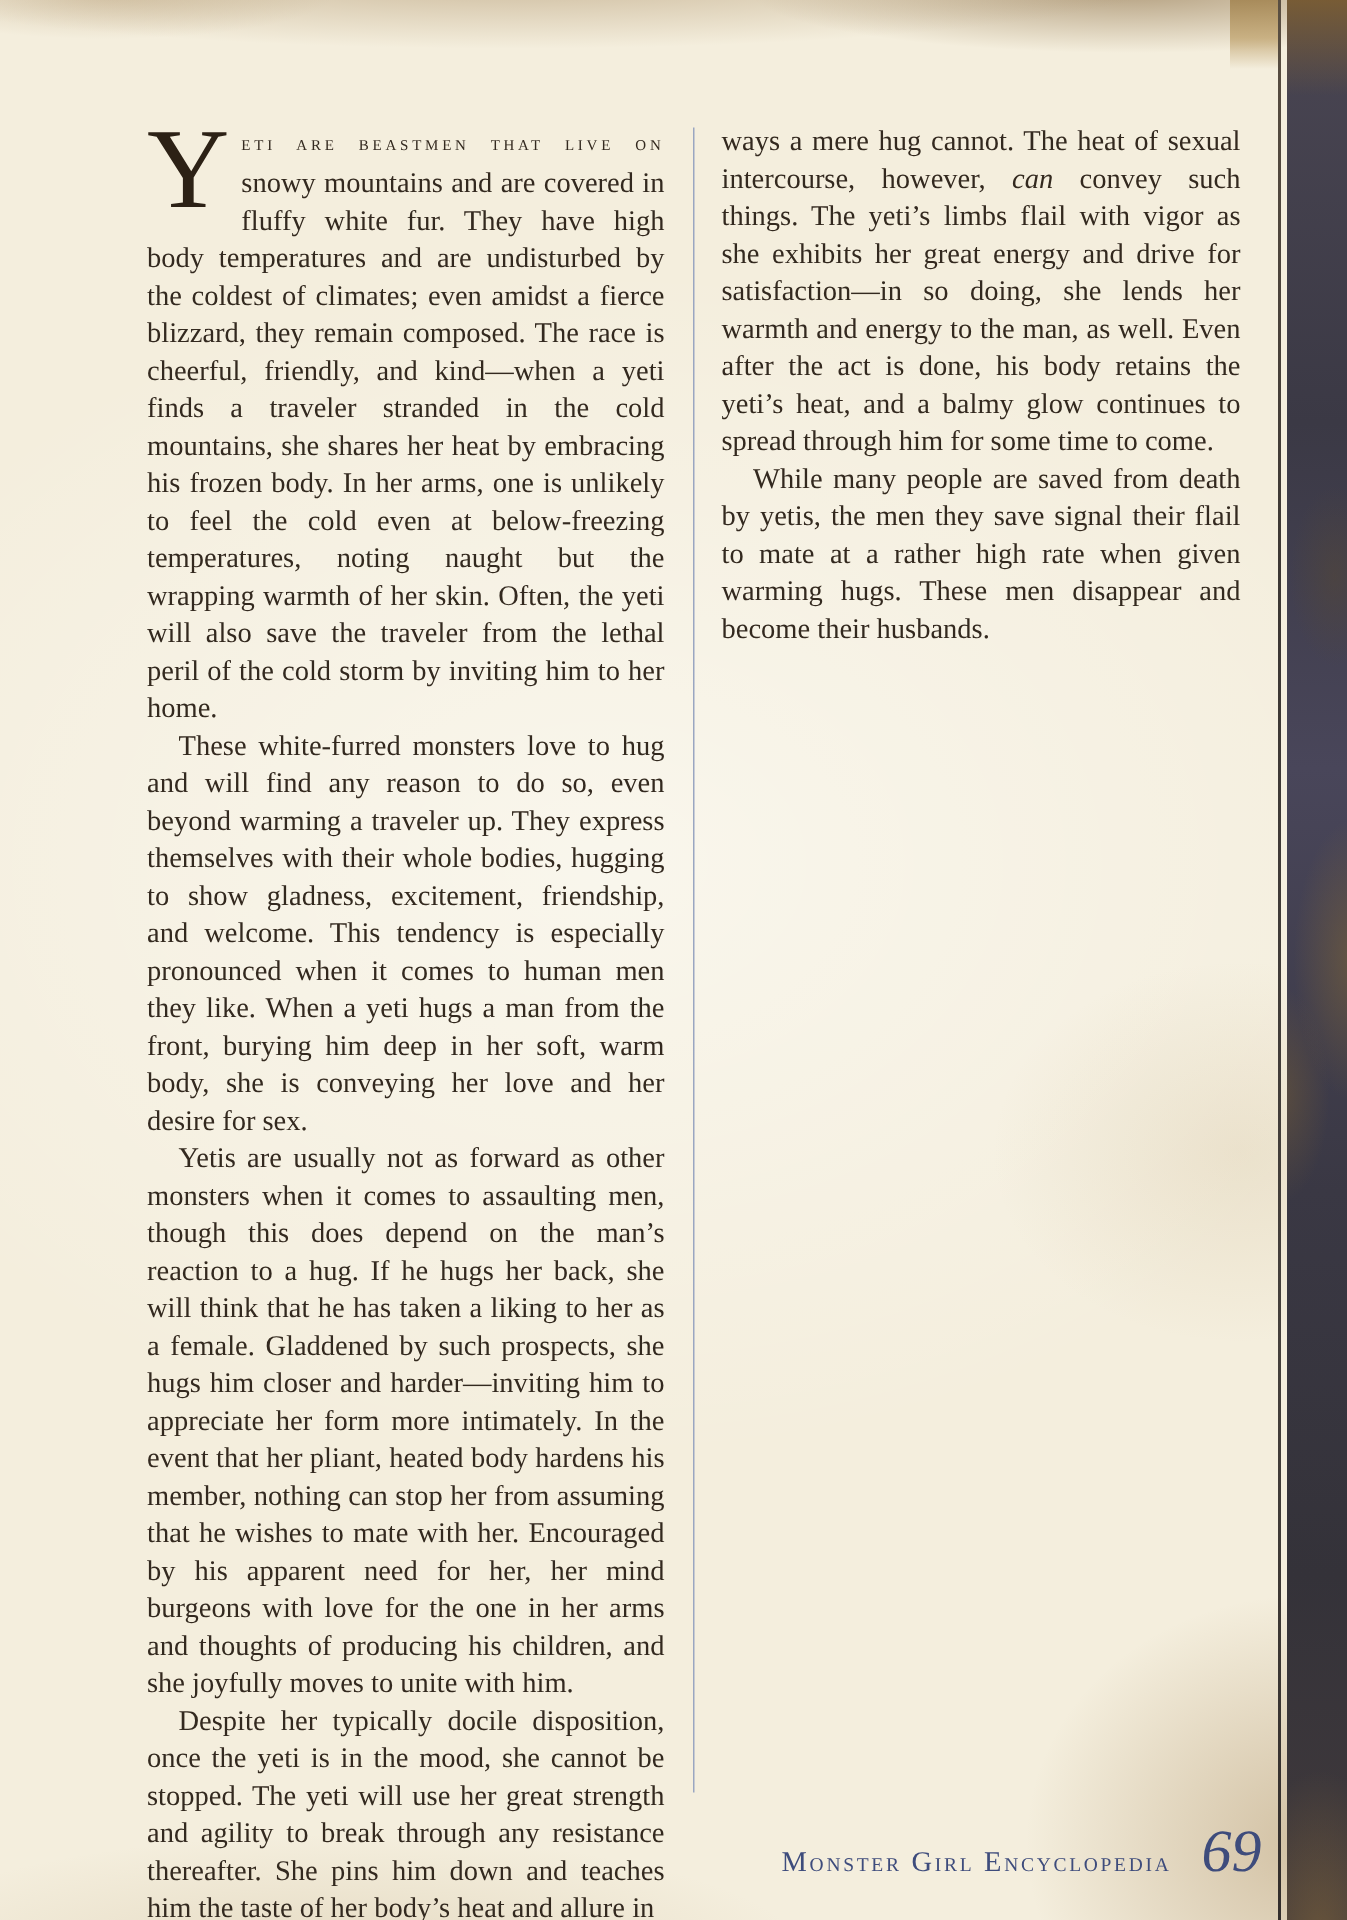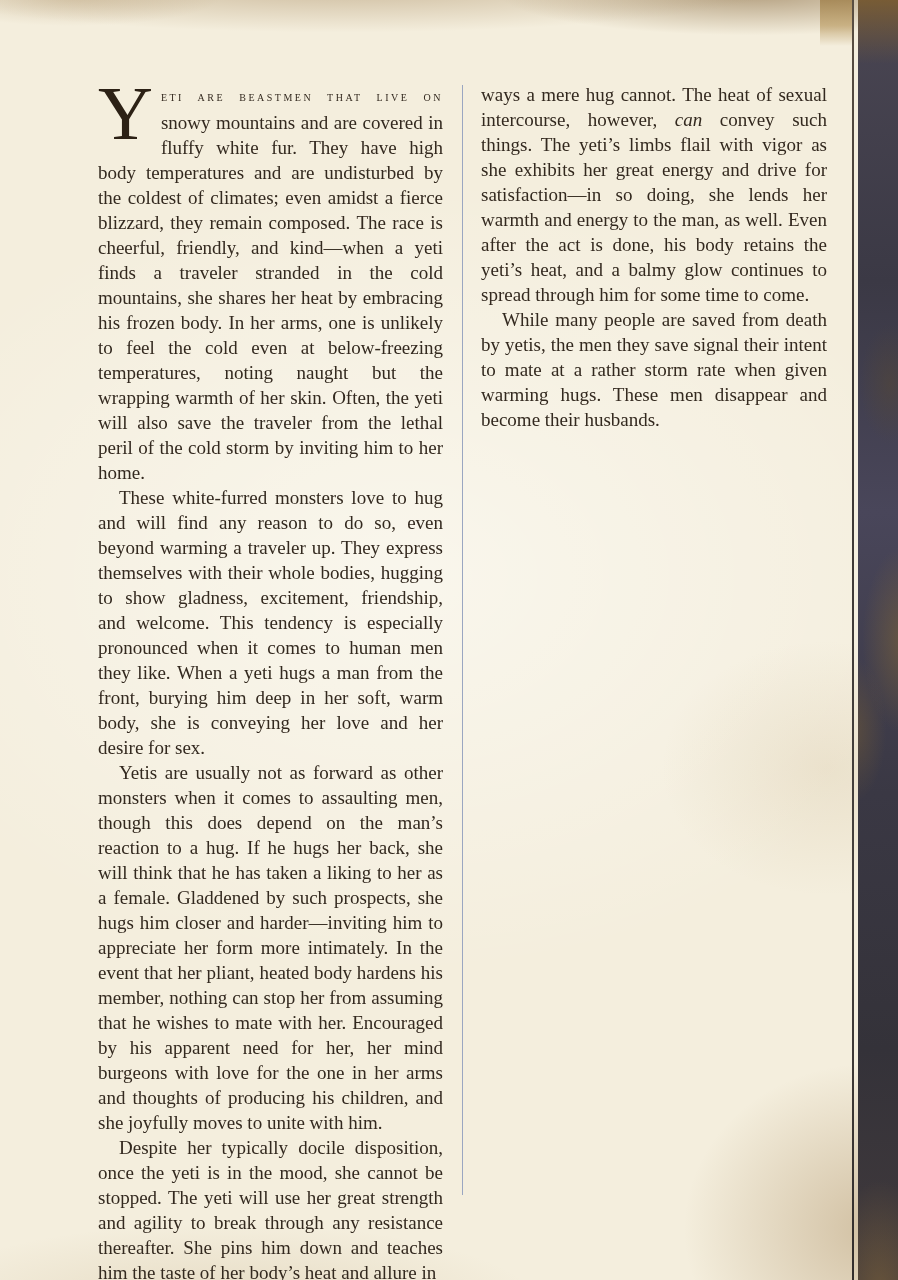--- a/index.html
+++ b/index.html
@@ -101,23 +101,27 @@
       <p><span class="dropcap">Y</span><span class="lead-caps">ETI ARE BEASTMEN THAT LIVE ON</span><span> snowy mountains and are covered in fluffy white fur. They have high body temperatures and are undisturbed by the coldest of climates; even amidst a fierce blizzard, they remain composed. The race is cheerful, friendly, and kind—when a yeti finds a traveler stranded in the cold mountains, she shares her heat by embracing his frozen body. In her arms, one is unlikely to feel the cold even at below-freezing temperatures, noting naught but the wrapping warmth of her skin. Often, the yeti will also save the traveler from the lethal peril of the cold storm by inviting him to her home.</span></p>
       <p class="indent">These white-furred monsters love to hug and will find any reason to do so, even beyond warming a traveler up. They express themselves with their whole bodies, hugging to show gladness, excitement, friendship, and welcome. This tendency is especially pronounced when it comes to human men they like. When a yeti hugs a man from the front, burying him deep in her soft, warm body, she is conveying her love and her desire for sex.</p>
       <p class="indent">Yetis are usually not as forward as other monsters when it comes to assaulting men, though this does depend on the man’s reaction to a hug. If he hugs her back, she will think that he has taken a liking to her as a female. Gladdened by such prospects, she hugs him closer and harder—inviting him to appreciate her form more intimately. In the event that her pliant, heated body hardens his member, nothing can stop her from assuming that he wishes to mate with her. Encouraged by his apparent need for her, her mind burgeons with love for the one in her arms and thoughts of producing his children, and she joyfully moves to unite with him.</p>
       <p class="indent">Despite her typically docile disposition, once the yeti is in the mood, she cannot be stopped. The yeti will use her great strength and agility to break through any resistance thereafter. She pins him down and teaches him the taste of her body’s heat and allure in</p>
     </div>
 
     <div class="col-divider"></div>
 
     <div class="col-right">
       <p><span>ways a mere hug cannot. The heat of sexual intercourse, however, </span><em class="inline-italic">can</em><span> convey such things. The yeti’s limbs flail with vigor as she exhibits her great energy and drive for satisfaction—in so doing, she lends her warmth and energy to the man, as well. Even after the act is done, his body retains the yeti’s heat, and a balmy glow continues to spread through him for some time to come.</span></p>
-      <p class="indent">While many people are saved from death by yetis, the men they save signal their intent to mate at a rather storm rate when given warming hugs. These men disappear and become their husbands.</p>
+      <p class="indent">While many people are saved from death by yetis, the men they save signal their flail to mate at a rather high rate when given warming hugs. These men disappear and become their husbands.</p>
     </div>
 
   </div>
 
+  <div class="footer">
+    <span class="footer-title">Monster Girl Encyclopedia</span>
+    <span class="footer-page">69</span>
+  </div>
 
   <div class="corner-patch"></div>
   <div class="spine-line"></div>
   <div class="edge-band"></div>
 
 </div>
 
 </body></html>

